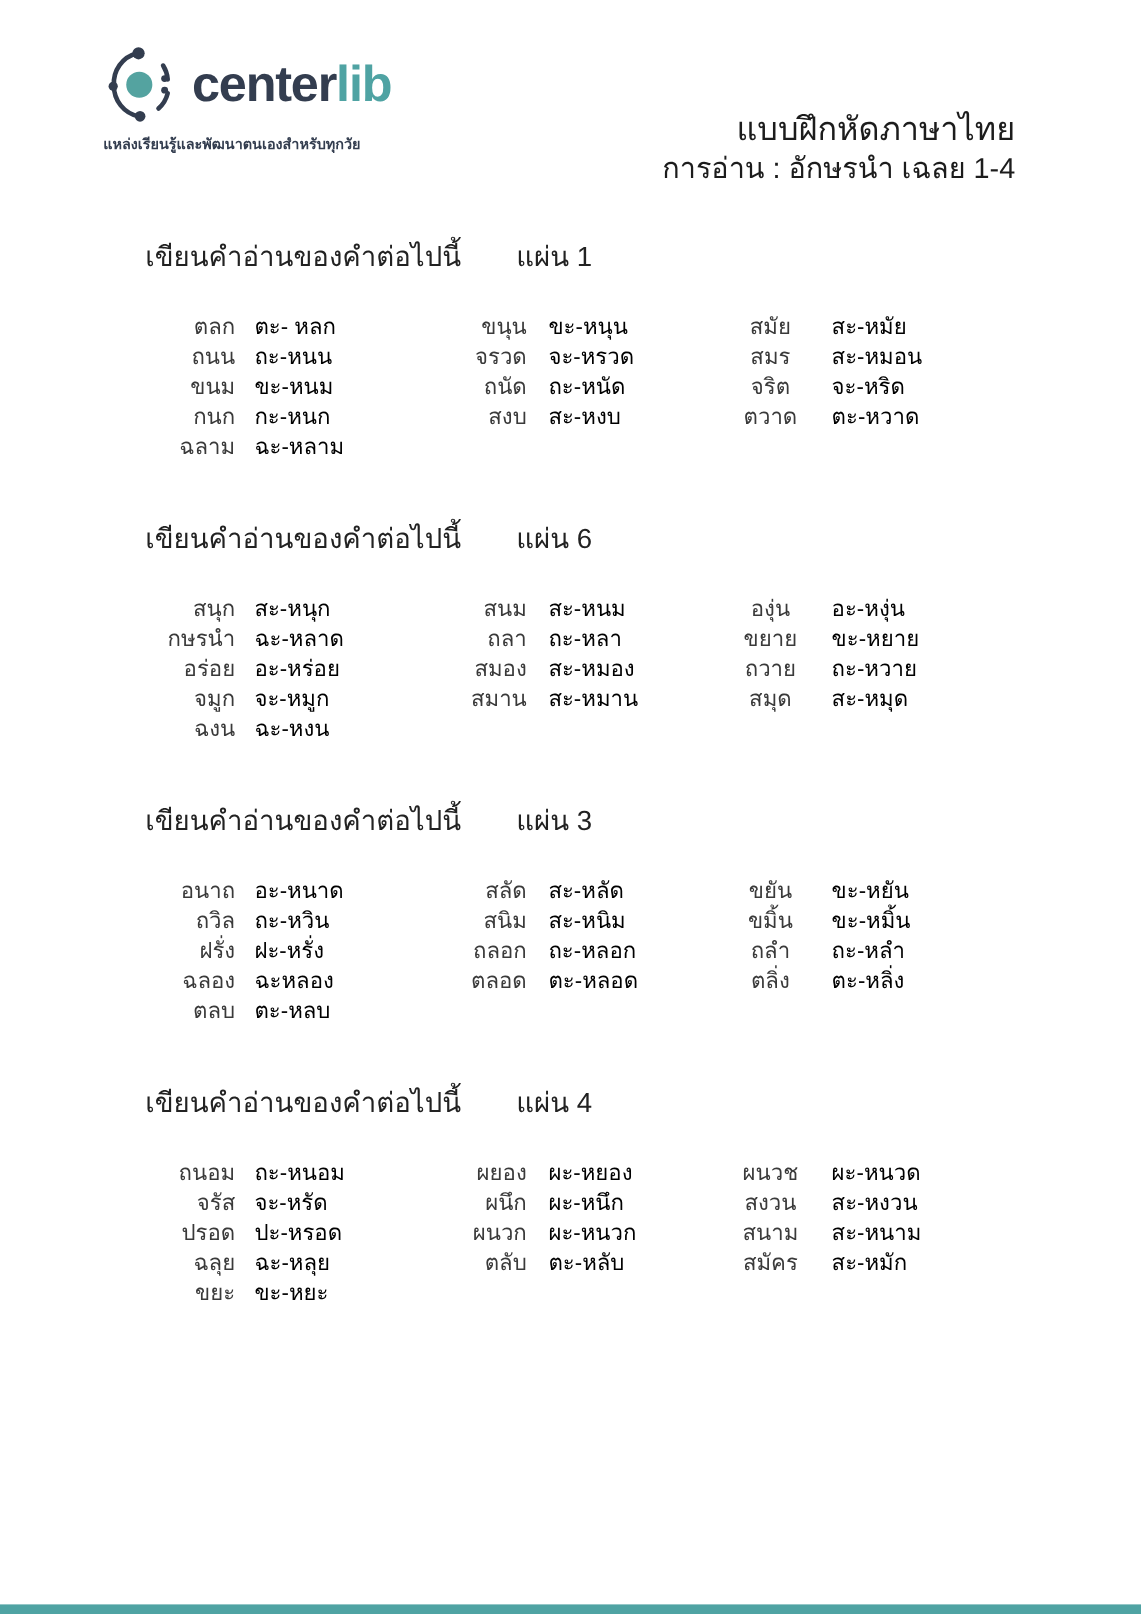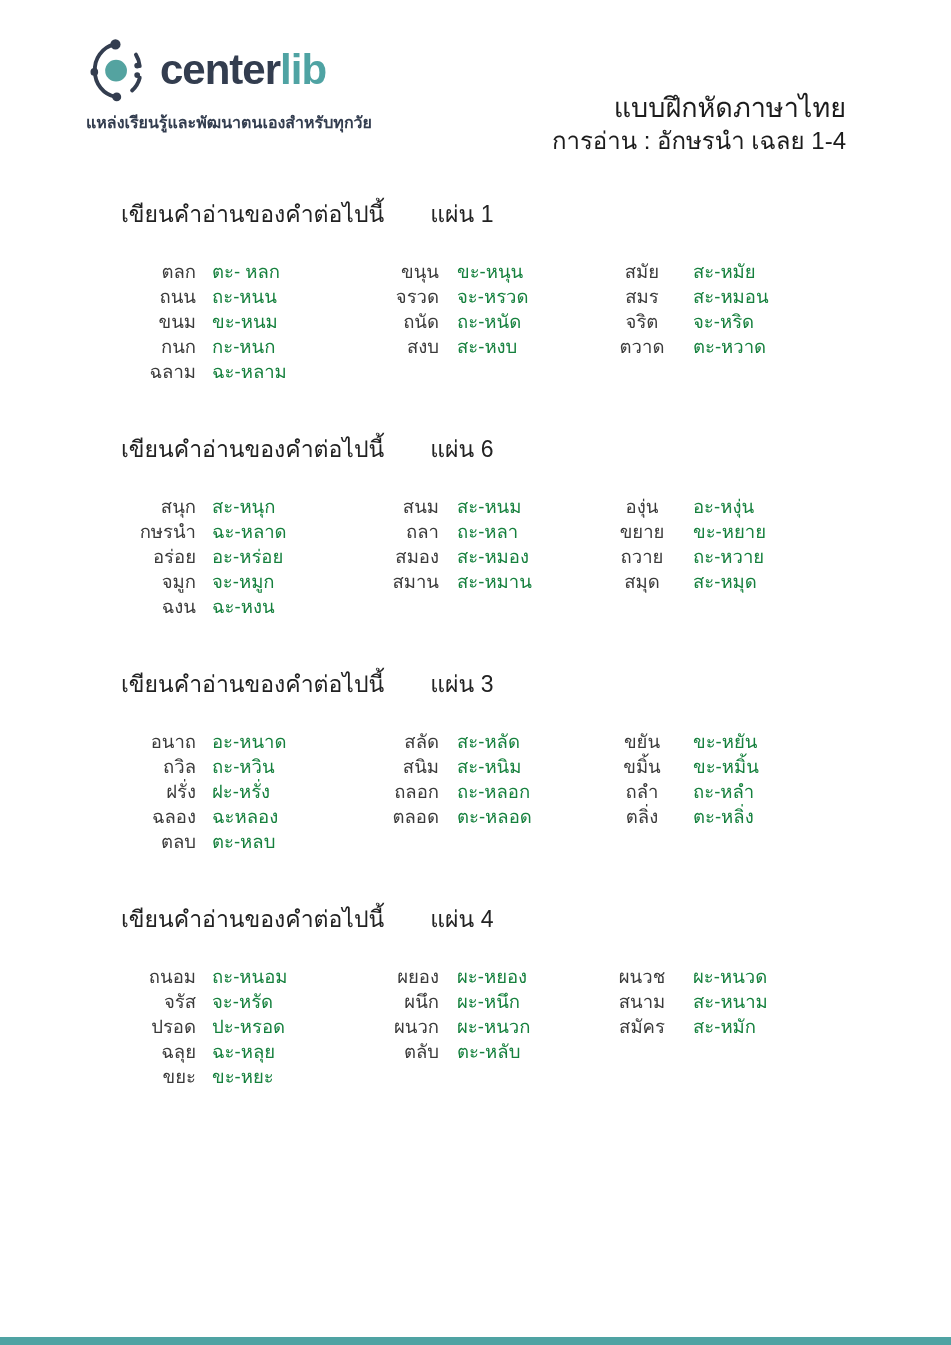--- a/index.html
+++ b/index.html
@@ -15,36 +15,36 @@
   .page { width: 100%; height: 100%; position: relative; }
 
   
   .header { position: absolute; top: 0; left: 0; right: 0; height: 180px; }
   .logo-block { position: absolute; top: 38px; left: 86px; }
   .logo-row { display: flex; align-items: center; gap: 10px; }
   .logo-icon { width: 64px; height: 64px; flex: 0 0 auto; }
   .brand { font-size: 42px; font-weight: bold; letter-spacing: -1px; line-height: 1; }
   .brand .p1 { color: #333d4f; }
   .brand .p2 { color: #4fa3a3; }
-  .tagline { margin-top: 8px; font-size: 16px; color: #333d4f; font-weight: bold; }
+  .tagline { margin-top: 8px; font-size: 12px; color: #333d4f; font-weight: bold; }
 
   .title-block { position: absolute; top: 92px; right: 105px; text-align: right; color: #1c1c1c; }
   .title-line1 { font-size: 27px; line-height: 1.2; }
   .title-line2 { font-size: 24px; line-height: 1.45; }
 
   
   .content { position: absolute; top: 196px; left: 0; right: 12px; }
   .sheet-section { margin-bottom: 47px; padding-left: 121px; }
   .section-heading { font-size: 23px; color: #222; margin-bottom: 12px; }
   .section-heading .sheet-label { margin-left: 46px; }
   .columns { display: flex; align-items: flex-start; }
   .col { display: flex; flex-direction: column; margin-top: 15px; }
   .col .row { display: flex; line-height: 25px; font-size: 18.5px; }
   .word { text-align: right; flex: 0 0 auto; color: #3a3a3a; }
-  .answer { text-align: left; color: #15803d; }
+  .answer { text-align: left; color: #000000; }
   .col0 { width: 250px; }
   .col0 .word { width: 75px; }
   .col0 .answer { margin-left: 16px; }
   .col1 { width: 240px; }
   .col1 .word { width: 68px; }
   .col1 .answer { margin-left: 18px; }
   .col2 { width: 240px; }
   .col2 .word { width: 62px; text-align: center; }
   .col2 .answer { margin-left: 20px; }
 
@@ -320,20 +320,24 @@
               <span class="word">ตลับ</span>
               <span class="answer">ตะ-หลับ</span>
             </div>
           </div>
           <div class="col col2">
             <div class="row">
               <span class="word">ผนวช</span>
               <span class="answer">ผะ-หนวด</span>
             </div>
             <div class="row">
+              <span class="word">สงวน</span>
+              <span class="answer">สะ-หงวน</span>
+            </div>
+            <div class="row">
               <span class="word">สนาม</span>
               <span class="answer">สะ-หนาม</span>
             </div>
             <div class="row">
               <span class="word">สมัคร</span>
               <span class="answer">สะ-หมัก</span>
             </div>
           </div>
         </div>
       </section>

